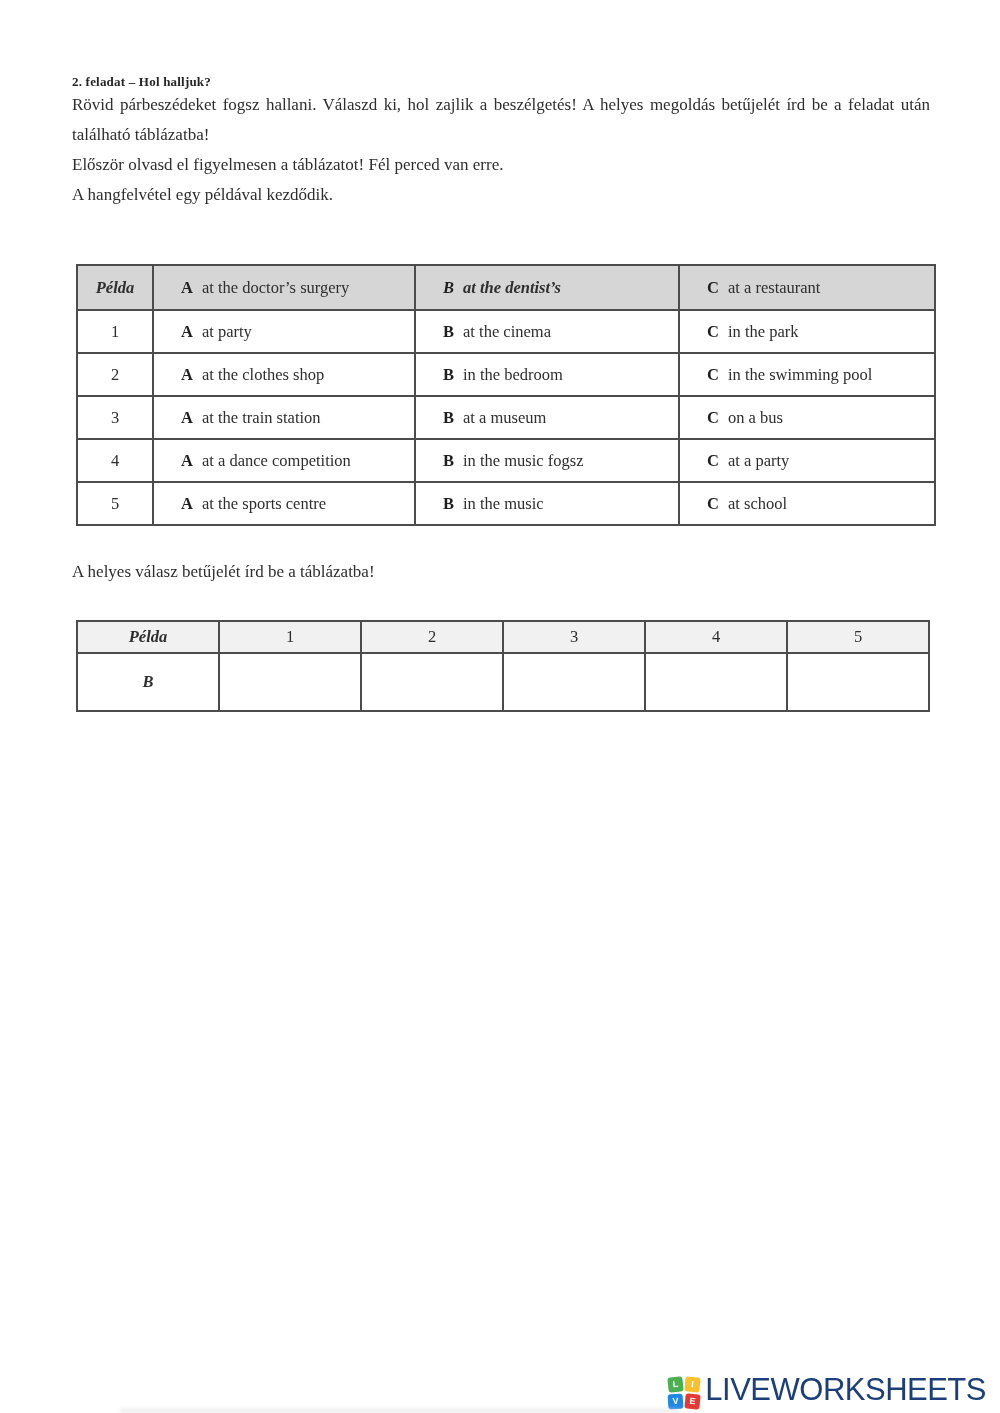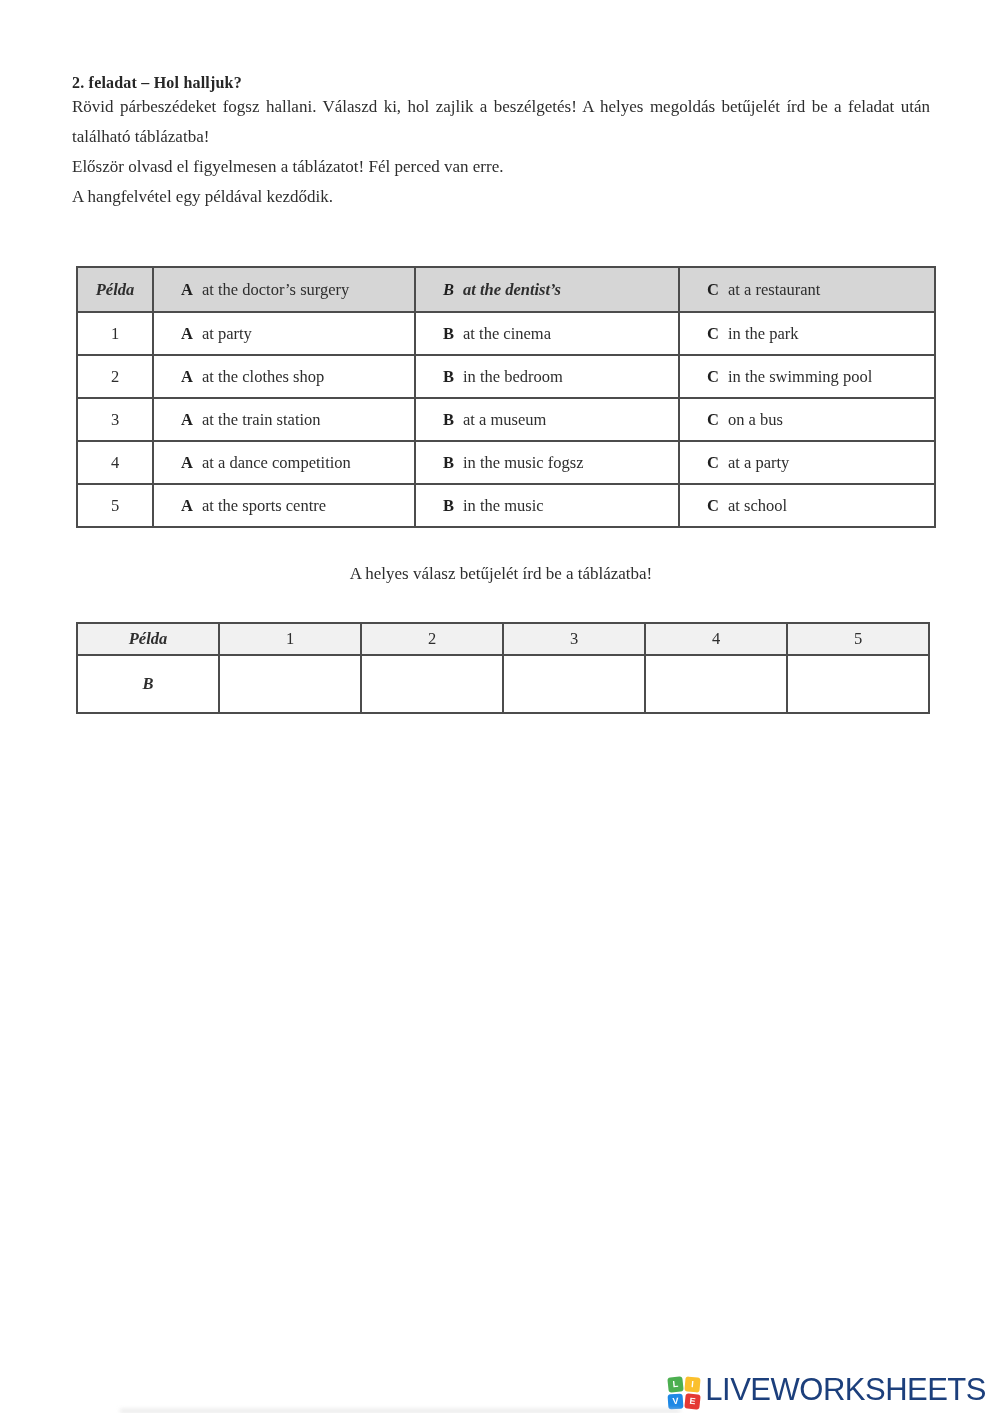--- a/index.html
+++ b/index.html
@@ -10,21 +10,21 @@
     color: #2e2e2e;
   }
   .page {
     position: relative;
     width: 1000px; height: 1413px;
     padding: 74px 70px 0 72px;
     overflow: hidden;
     background: #ffffff;
   }
   .task-title {
-    font-size: 16px;
+    font-size: 13px;
     font-weight: bold;
     color: #262626;
     letter-spacing: 0.2px;
   }
   .intro-block {
     width: 858px;
     font-size: 17px;
     line-height: 30px;
   }
   .intro-justified { text-align: justify; }
@@ -50,21 +50,20 @@
   table.options col.c-b { width: 264px; }
   table.options col.c-c { width: 256px; }
   table.options td.num { text-align: center; padding: 0 4px; }
   table.options tr.head td.num { font-weight: bold; font-style: italic; }
   .letter { font-weight: bold; color: #1f1f1f; margin-right: 9px; }
   td.example-cell .letter, td.example-cell .opt-text { font-style: italic; font-weight: bold; }
   
   .answer-instruction {
     margin-top: 36px;
     font-size: 17px;
-    text-align: center;
   }
   
   table.answers {
     border-collapse: collapse;
     margin-top: 38px;
     margin-left: 4px;
     width: 852px;
     table-layout: fixed;
   }
   table.answers td {

